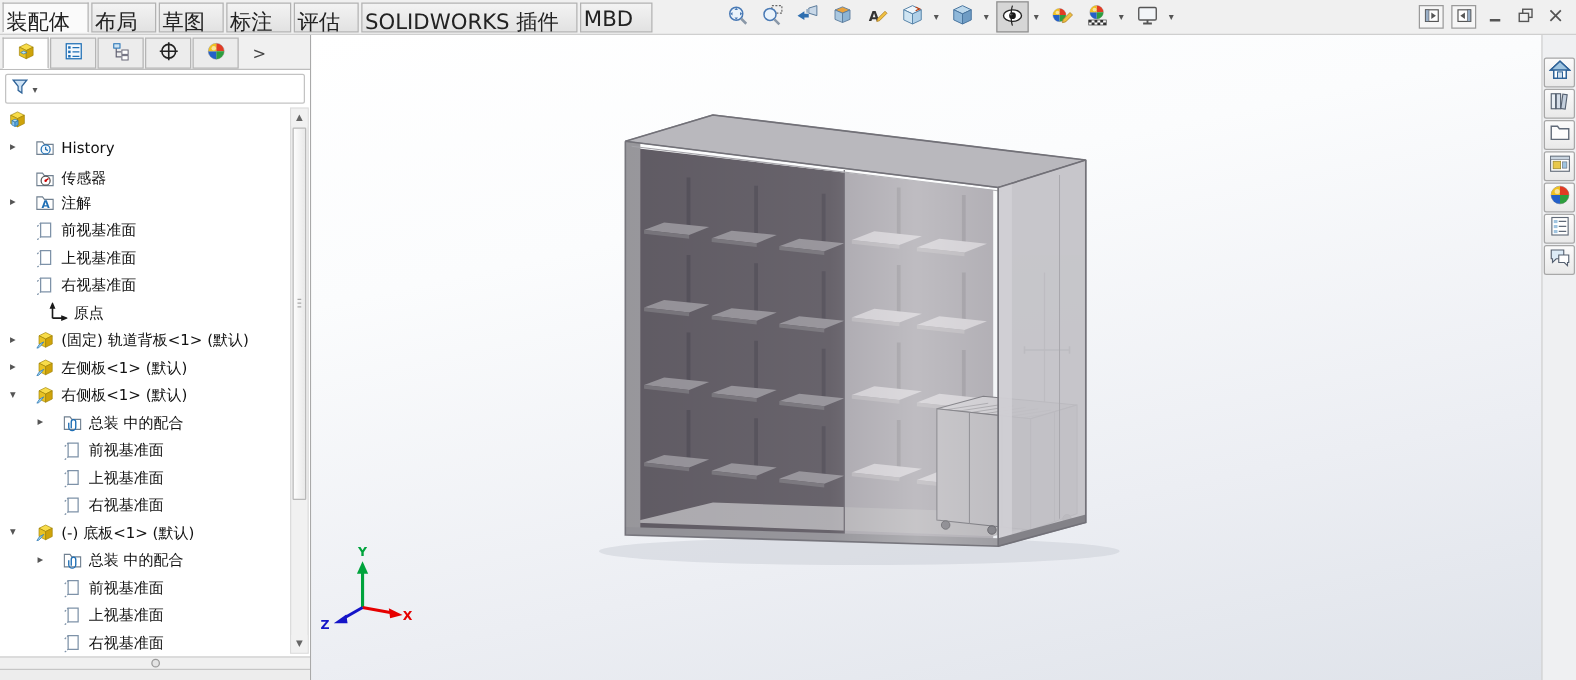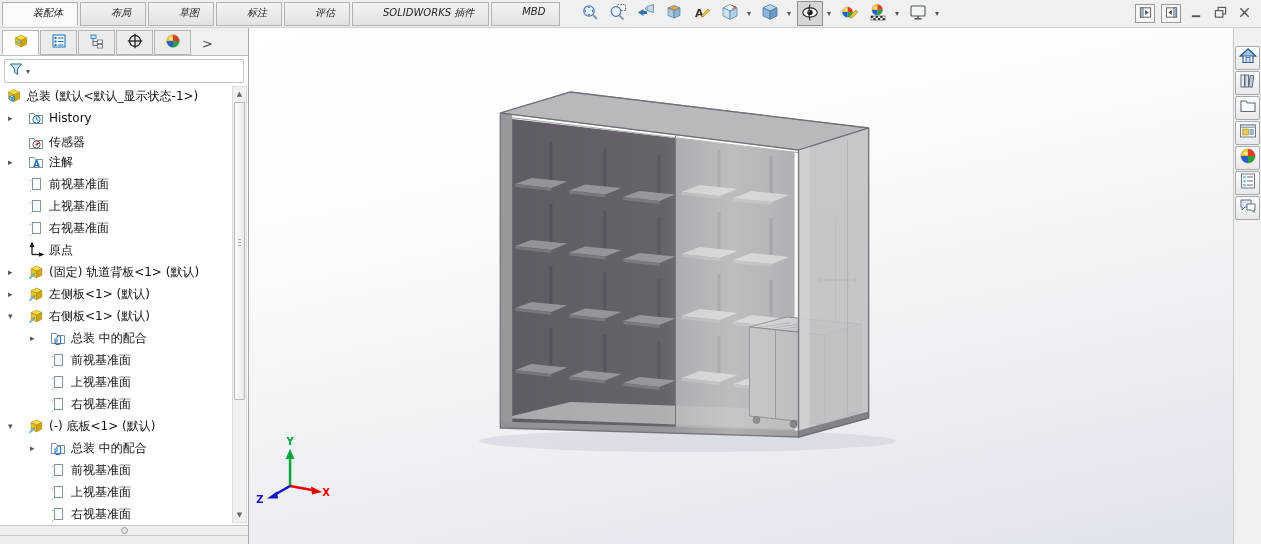--- a/index.html
+++ b/index.html
@@ -2,21 +2,21 @@
 <html><head>
 <meta charset="utf-8">
 <style>
   html,body{margin:0;padding:0;}
   body{width:1261px;height:544px;overflow:hidden;font-family:"DejaVu Sans","Liberation Sans",sans-serif;background:#f0f0f0;-webkit-font-smoothing:antialiased;}
   .app{width:1261px;height:544px;position:relative;}
 
   
   .topbar{position:relative;height:27px;background:#f0f0f0;border-bottom:1px solid #cfcfcf;}
   .ctabs{position:absolute;left:2px;top:2px;display:flex;}
-  .ctab{height:19px;padding:3px 14px 0 30px;font-size:10px;color:#222;background:linear-gradient(#f3f3f3,#e2e2e2);border:1px solid #b2b2b2;margin-right:2px;white-space:nowrap;cursor:default;font-style:italic;}
+  .ctab{height:19px;padding:3px 14px 0 2px;font-size:17px;color:#222;background:linear-gradient(#f3f3f3,#e2e2e2);border:1px solid #b2b2b2;margin-right:2px;white-space:nowrap;cursor:default;}
   .ctab.active{background:#fafafa;border-bottom-color:#fafafa;}
   .hubar{position:absolute;left:576px;top:1px;display:flex;align-items:center;height:25px;}
   .hbtn{width:24px;height:23px;display:flex;align-items:center;justify-content:center;border:1px solid transparent;margin:0 1px;}
   .hbtn.pressed{background:#d6d6d6;border:1px solid #8f8f8f;}
   .hcaret{width:10px;height:23px;font-size:8px;color:#555;display:flex;align-items:center;justify-content:center;margin-right:2px;}
   .winctl{position:absolute;right:8px;top:4px;display:flex;align-items:center;gap:6px;}
   .wbtn{width:18px;height:17px;display:flex;align-items:center;justify-content:center;}
   .wbtn.boxed{border:1px solid #9a9a9a;background:#f6f6f6;}
 
   
@@ -276,21 +276,20 @@
                     <polygon points="2.5,4.2 8,6.9 8,13.5 2.5,10.8" fill="#e8c223"></polygon>
                     <polygon points="13.5,4.2 8,6.9 8,13.5 13.5,10.8" fill="#cfa30a"></polygon>
                   </g>
                   <g stroke="#1f6fb5" stroke-width="0.5">
                     <polygon points="3.5,8.5 6,7.3 8.5,8.5 6,9.7" fill="#bfe3f2"></polygon>
                     <polygon points="3.5,8.5 6,9.7 6,13.2 3.5,12" fill="#8fc6e8"></polygon>
                     <polygon points="8.5,8.5 6,9.7 6,13.2 8.5,12" fill="#5ea8d8"></polygon>
                   </g>
                 </svg>
               </span>
-              <span class="tlabel">总装 (默认&lt;默认_显示状态-1&gt;)</span>
             </div>
             <div class="trow" style="padding-left: 6px;">
               <span class="texp">▸</span>
               <span class="ticon">
                 <svg viewBox="0 0 16 16" width="16" height="16">
                   <path d="M1.5,3.5 h4.5 l1.5,2 h7 v8 h-13 z" fill="#fff" stroke="#708090" stroke-width="0.9"></path>
                   <circle cx="8.5" cy="9.5" r="3.6" fill="#f2f8fc" stroke="#1f6fb5" stroke-width="1"></circle>
                   <path d="M8.5,7.4 V9.5 L10.3,10.5" stroke="#1f6fb5" stroke-width="1" fill="none"></path>
                 </svg>
               </span>
@@ -350,21 +349,21 @@
                 <svg viewBox="0 0 16 16" width="16" height="16">
                   <g fill="none" stroke="#7e92a8" stroke-width="1">
                     <rect x="4.5" y="2.5" width="8" height="11"></rect>
                     <line x1="1.8" y1="5.2" x2="4.5" y2="2.5" stroke-dasharray="1.5,1.2"></line>
                     <line x1="1.8" y1="15.8" x2="4.5" y2="13.5" stroke-dasharray="1.5,1.2"></line>
                   </g>
                 </svg>
               </span>
               <span class="tlabel">右视基准面</span>
             </div>
-            <div class="trow" style="padding-left: 6px;">
+            <div class="trow" style="padding-left: 16px;">
               <span class="texp"></span>
               <span class="ticon">
                 <svg viewBox="0 0 16 16" width="16" height="16">
                   <g stroke="#1a1a1a" stroke-width="1.3" fill="#1a1a1a">
                     <line x1="4" y1="3.5" x2="4" y2="12.5"></line>
                     <line x1="4" y1="12.5" x2="12.5" y2="12.5"></line>
                     <polygon points="4,1 2.6,4.4 5.4,4.4"></polygon>
                     <polygon points="15,12.5 11.6,11.1 11.6,13.9"></polygon>
                   </g>
                 </svg>

